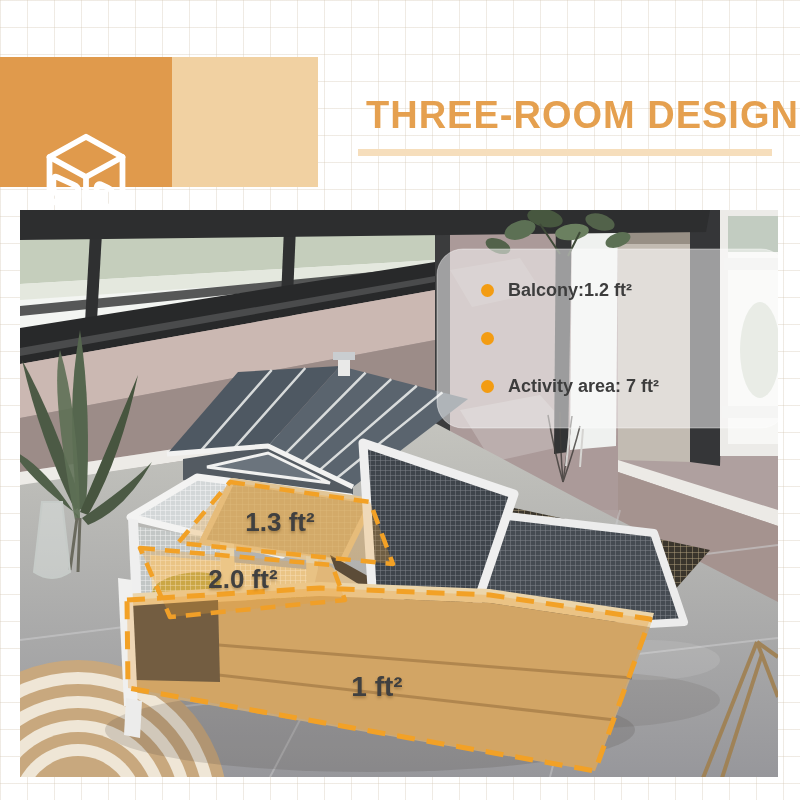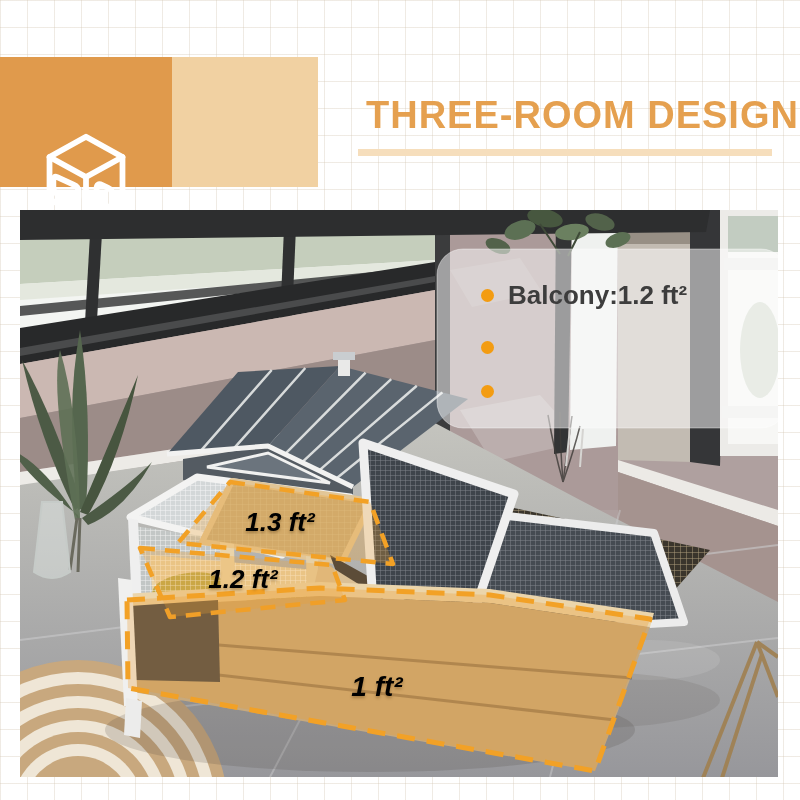--- a/index.html
+++ b/index.html
@@ -22,26 +22,25 @@
   .title-underline{position:absolute;left:358px;top:149px;width:414px;height:7px;background:#F6DEBC;}
   .photo{position:absolute;left:20px;top:210px;width:758px;height:567px;overflow:hidden;background:#B2A2A1;}
   .scene{position:absolute;left:0;top:0;}
   .callout{
     position:absolute;left:417px;top:39px;width:345px;height:179px;
     display:flex;flex-direction:column;justify-content:space-evenly;
     padding-left:44px;box-sizing:border-box;
   }
   .callout-row{display:flex;align-items:center;gap:14px;}
   .bullet{width:13px;height:13px;border-radius:50%;background:#F39C12;flex:0 0 auto;}
-  .callout-label{font-size:26px;font-weight:700;color:#3D3D3D;white-space:nowrap;}
+  .callout-label{font-size:18px;font-weight:700;color:#3D3D3D;white-space:nowrap;}
   .area-label{
     position:absolute;transform:translate(-50%,-50%);
-    color:#000000;font-weight:700;font-size:26px;white-space:nowrap;
+    color:#404040;font-weight:700;font-size:26px;white-space:nowrap;
     text-shadow:0 2px 3px rgba(90,60,20,.4);
-    font-style:italic;
   }
   .area-label.big{font-size:28px;}
 </style>
 </head>
 <body>
 
 <div class="page">
 
   <div class="logo-block">
     <svg class="logo-icon" viewBox="0 0 100 100">
@@ -247,20 +246,21 @@
     <div class="callout">
       <div class="callout-row">
         <span class="bullet"></span>
         <span class="callout-label">Balcony:1.2 ft²</span>
       </div>
       <div class="callout-row">
         <span class="bullet"></span>
       </div>
       <div class="callout-row">
         <span class="bullet"></span>
+        <span class="callout-label">Activity area: 7 ft²</span>
       </div>
     </div>
 
     <div class="area-label" style="left:260px;top:312px;">1.3 ft²</div>
-    <div class="area-label" style="left:223px;top:369px;">1.2 ft²</div>
+    <div class="area-label" style="left:223px;top:369px;">2.0 ft²</div>
     <div class="area-label big" style="left:357px;top:477px;">1 ft²</div>
   </div>
 </div>
 
 </body></html>

